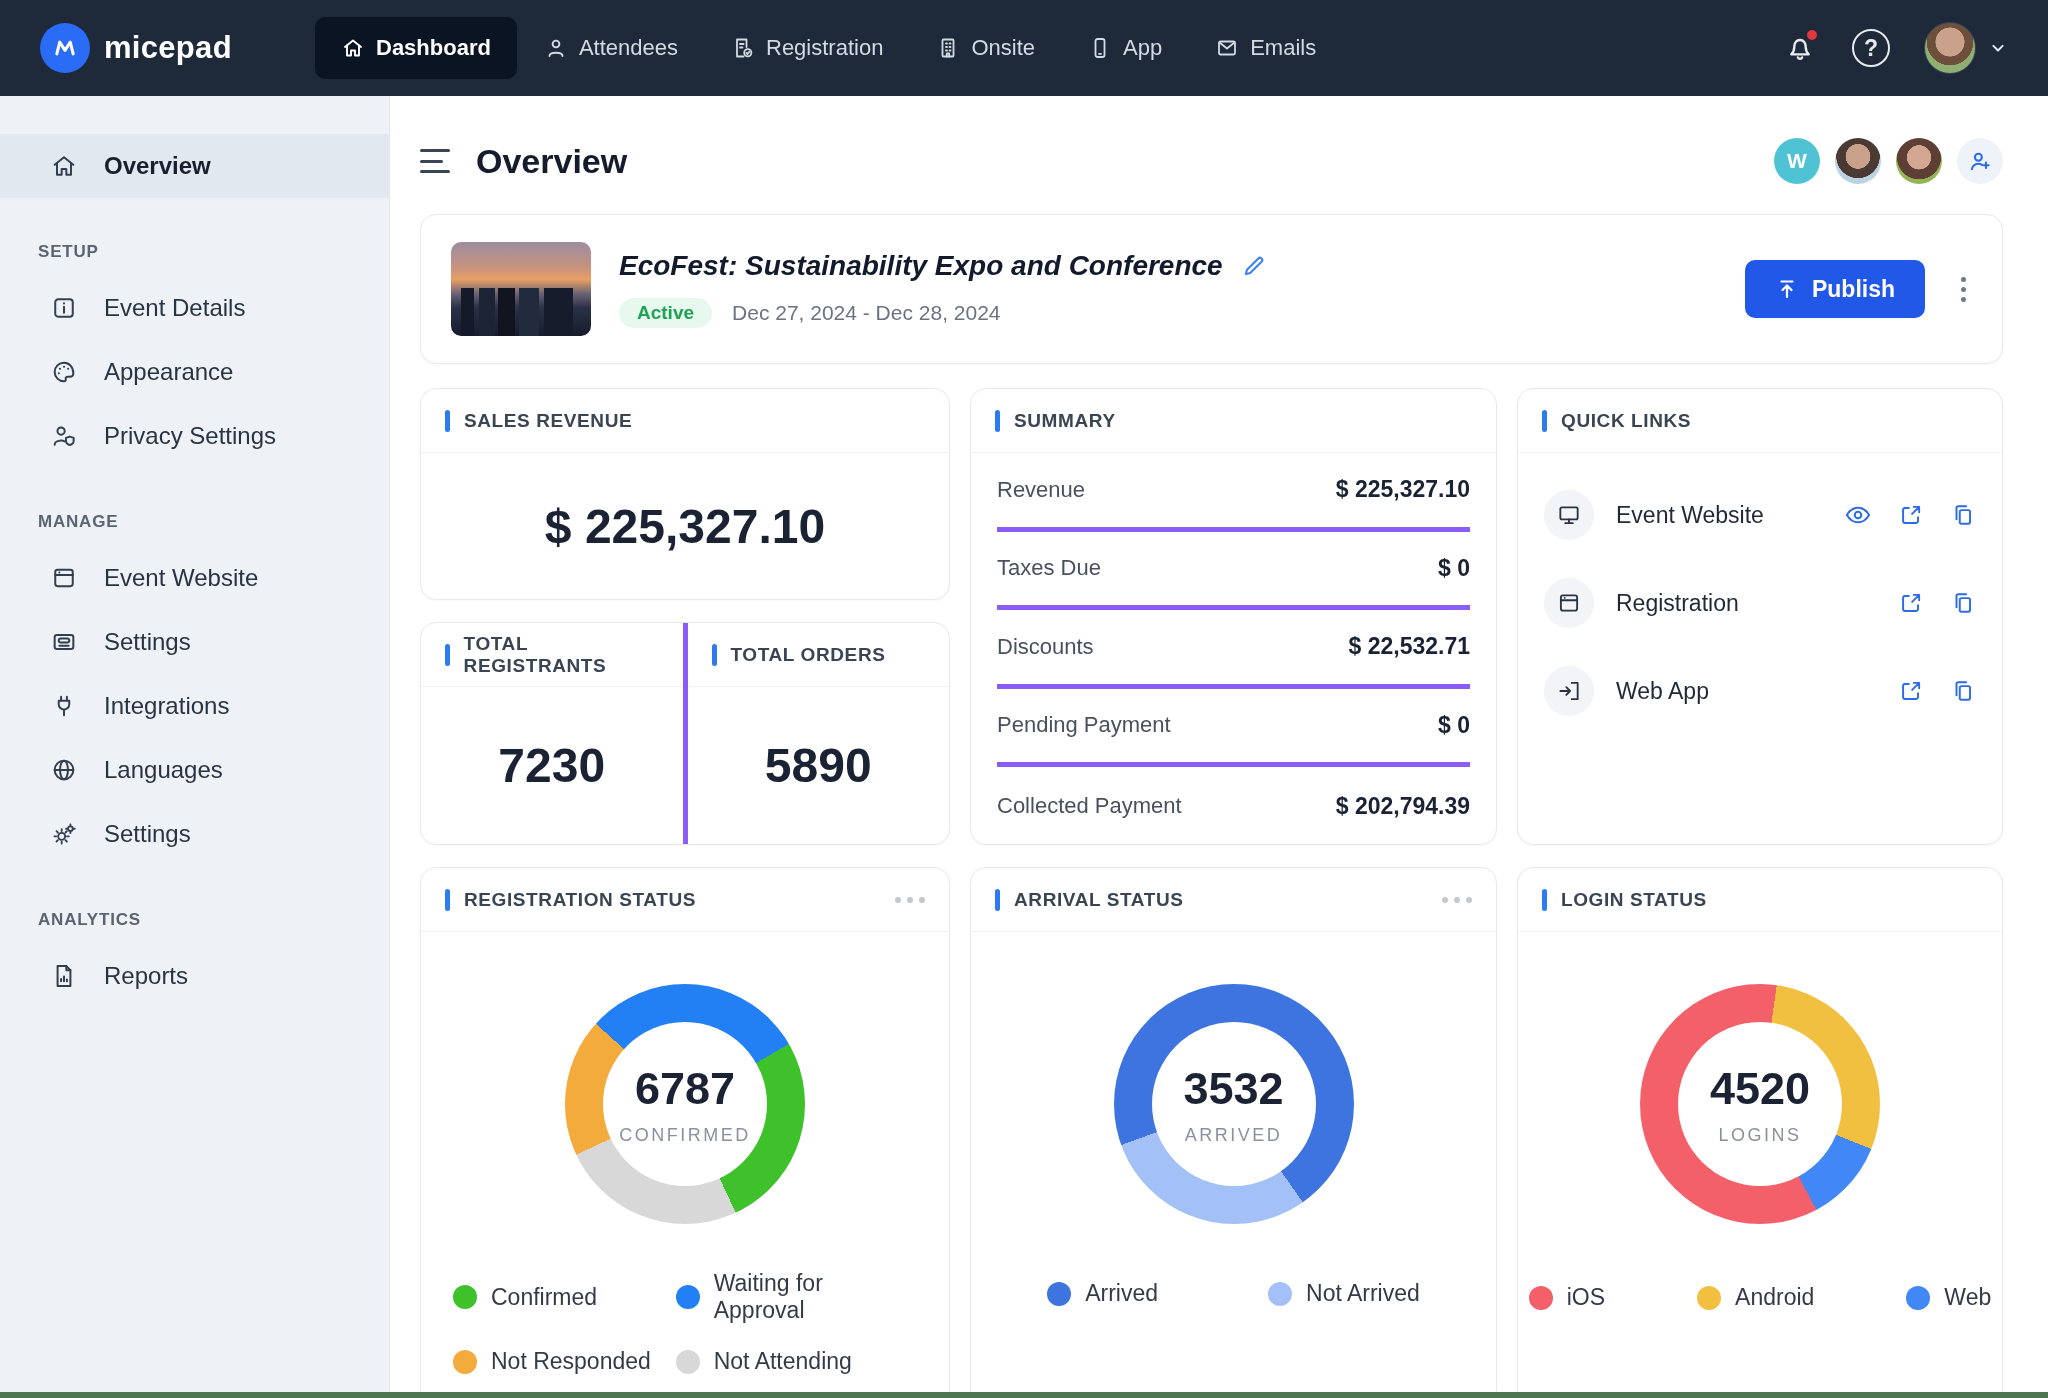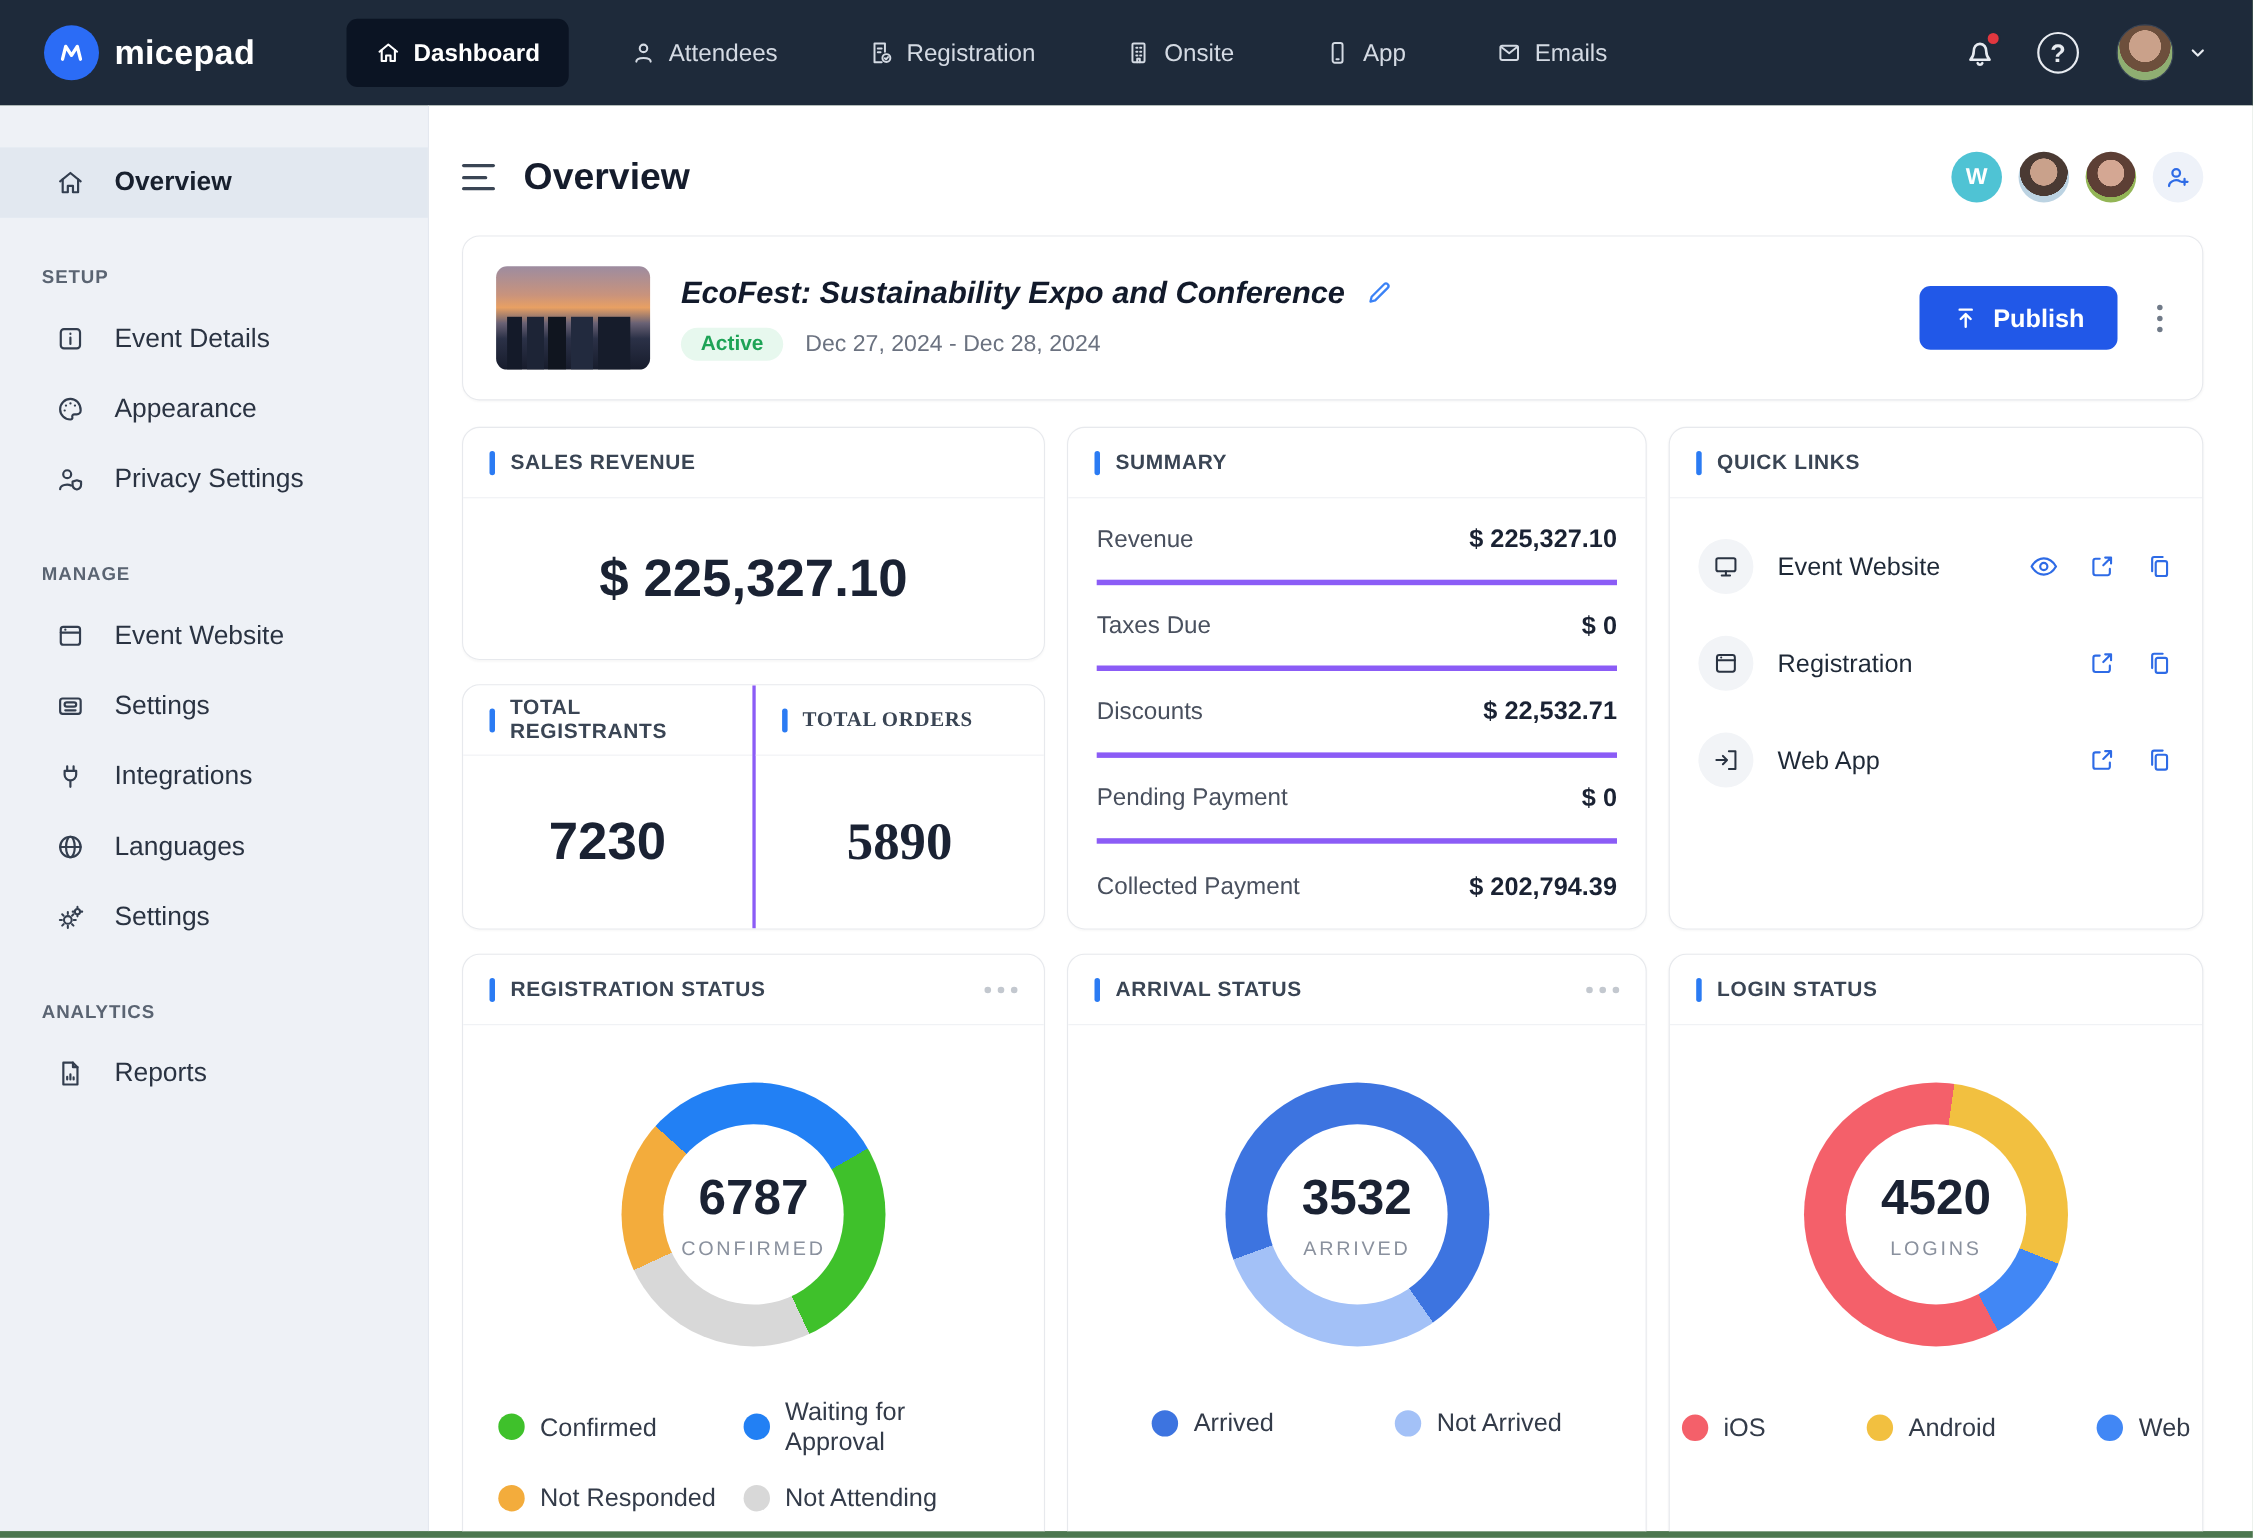--- a/index.html
+++ b/index.html
@@ -5,21 +5,21 @@
   * { margin:0; padding:0; box-sizing:border-box; }
   html,body { width:2048px; height:1398px; }
   body { background:#4C774F; font-family:"Liberation Sans", sans-serif; overflow:hidden; position:relative; }
   .app { position:absolute; top:0; left:0; width:2048px; height:1392px; display:flex; flex-direction:column; overflow:hidden;justify-content:flex-end; }
 
   
   .navbar { height:96px; background:#1E2A3A; display:flex; align-items:center; flex:0 0 auto; padding:0 40px; }
   .brand { display:flex; align-items:center; gap:14px; width:275px; }
   .logo-circle { width:50px; height:50px; border-radius:50%; background:#2B6CF6; display:flex; align-items:center; justify-content:center; }
   .brand-name { color:#fff; font-size:31px; font-weight:bold; letter-spacing:0.3px; }
-  .nav-tabs { display:flex; align-items:center; gap:30px; }
+  .nav-tabs { display:flex; align-items:center; gap:1px; }
   .nav-tab { display:flex; align-items:center; gap:11px; padding:0 26px; height:62px; border-radius:10px; color:#D4DAE3; font-size:22px; cursor:pointer; }
   .nav-tab.active { background:#0B1423; color:#FFFFFF; font-weight:bold; }
   .nav-tab svg { stroke:#D4DAE3; }
   .nav-tab.active svg { stroke:#FFFFFF; }
   .nav-right { margin-left:auto; display:flex; align-items:center; gap:34px; }
   .bell-wrap { position:relative; width:34px; height:36px; }
   .bell-dot { position:absolute; top:-2px; right:-1px; width:14px; height:14px; border-radius:50%; background:#E1373F; border:2px solid #1E2A3A; }
   .help-circle { width:38px; height:38px; border-radius:50%; border:2.5px solid #E7EBF0; color:#E7EBF0; display:flex; align-items:center; justify-content:center; font-size:23px; font-weight:bold; }
   .nav-avatar { width:52px; height:52px; border-radius:50%; background:radial-gradient(circle at 50% 38%, #caa18a 0 36%, #6d4f3c 37% 58%, #8fae72 59% 100%); border:1px solid #3a4657; }
 
@@ -70,21 +70,21 @@
   .card-head { height:64px; display:flex; align-items:center; padding:0 24px; border-bottom:1px solid #EFF1F4; }
   .accent-bar { width:5px; height:22px; border-radius:3px; margin-right:14px; }
   .card-title { font-size:19px; font-weight:bold; letter-spacing:0.6px; color:#3A4554; }
   .dots-h { margin-left:auto; display:flex; gap:6px; cursor:pointer; }
   .dots-h i { width:6px; height:6px; border-radius:50%; background:#C3C8CF; }
 
   .big-center { height:calc(100% - 64px); display:flex; align-items:center; justify-content:center; font-size:48px; font-weight:bold; color:#1A2233; }
 
   .totals-card { display:flex; }
   .totals-half { flex:1; display:flex; flex-direction:column; }
-  .totals-half + .totals-half { border-left:3px solid #8b5cf6;font-family:Liberation Serif, serif; }
+  .totals-half + .totals-half { border-left:5px solid #8b5cf6; }
   .totals-half .big-center { flex:1; height:auto; }
 
   .summary-card { grid-column:2; grid-row:1 / span 2; }
   .sum-rows { padding:0 26px; }
   .sum-row { height:78.5px; display:flex; align-items:center; justify-content:space-between; border-bottom:5px solid #8b5cf6; }
   .sum-row:last-child { border-bottom:none; }
   .sum-label { font-size:22px; color:#49505E; }
   .sum-value { font-size:23px; font-weight:bold; color:#1A2233; }
 
   .quick-card { grid-column:3; grid-row:1 / span 2; }

